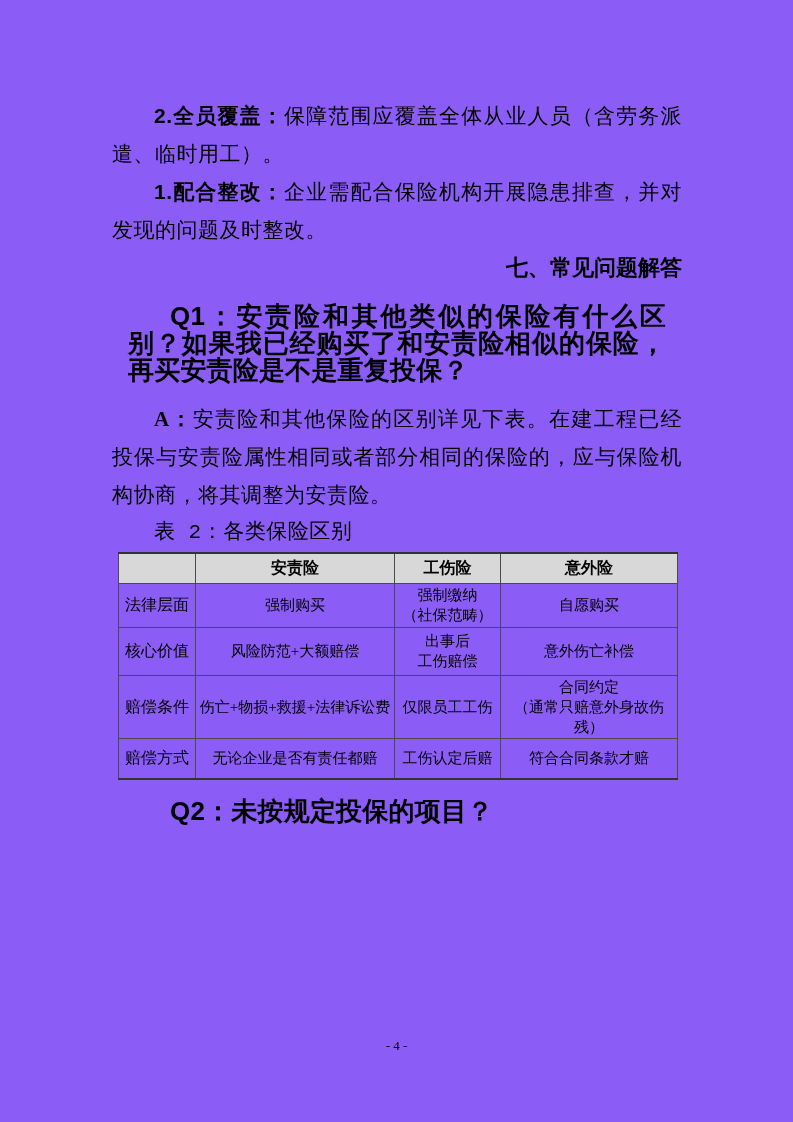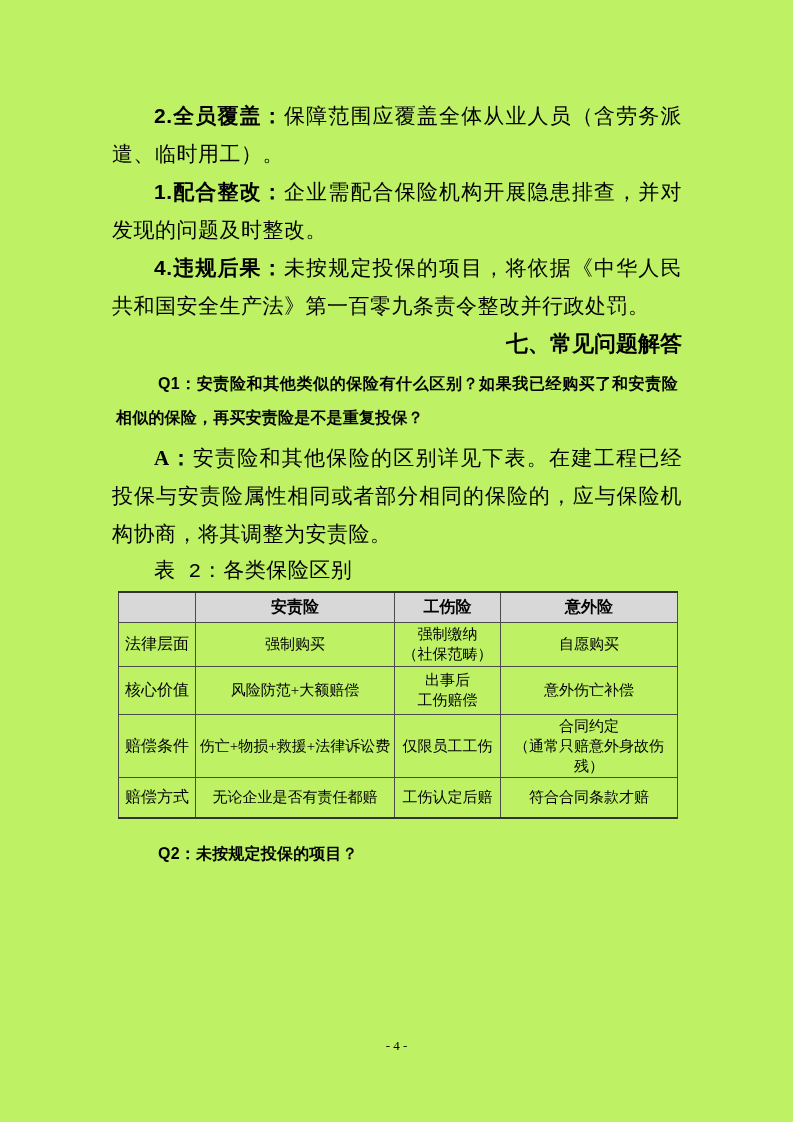--- a/index.html
+++ b/index.html
@@ -1,21 +1,21 @@
 <!DOCTYPE html>
 <html><head>
 <meta charset="utf-8">
 <style>
   html,body { margin:0; padding:0; background:#ffffff; }
   .page {
     position: relative;
     width: 793px;
     height: 1122px;
     margin: 0 auto;
-    background: #bef264;
+    background: #8b5cf6;
     color: #000000;
     font-family: "Liberation Serif", "DejaVu Serif", serif;
     overflow: hidden;
   }
   .content {
     position: absolute;
     left: 112px;
     top: 97px;
     width: 570px;
   }
@@ -37,25 +37,25 @@
   p.section-heading {
     margin: 0;
     font-family: "Liberation Sans", "DejaVu Sans", sans-serif;
     font-weight: bold;
     font-size: 22px;
     line-height: 38px;
     text-indent: 42px;
     text-align: right;
   }
   p.question {
-    margin: 4px;
+    margin: 16px;
     font-family: "Liberation Sans", "DejaVu Sans", sans-serif;
     font-weight: bold;
-    font-size: 16px;
-    line-height: 34px;
+    font-size: 26px;
+    line-height: 27px;
     text-align: justify;
     text-indent: 42px;
     letter-spacing: 0.2px;
   }
   p.q2 { margin-top: 18px; }
   .table-caption {
     margin: 6px 0 2px 0;
     font-size: 15px;
     line-height: 20px;
     text-indent: 0;
@@ -101,21 +101,20 @@
 </head>
 <body>
 
 <div class="page">
   <div class="content">
 
     <p class="body-par"><span class="lead">2.全员覆盖：</span><span>保障范围应覆盖全体从业人员（含劳务派遣、临时用工）。</span></p>
 
     <p class="body-par"><span class="lead">1.配合整改：</span><span>企业需配合保险机构开展隐患排查，并对发现的问题及时整改。</span></p>
 
-    <p class="body-par"><span class="lead">4.违规后果：</span><span>未按规定投保的项目，将依据《中华人民共和国安全生产法》第一百零九条责令整改并行政处罚。</span></p>
 
     <p class="section-heading">七、常见问题解答</p>
 
     <p class="question">Q1：安责险和其他类似的保险有什么区别？如果我已经购买了和安责险相似的保险，再买安责险是不是重复投保？</p>
 
     <p class="body-par"><span class="a-lead">A：</span><span>安责险和其他保险的区别详见下表。在建工程已经投保与安责险属性相同或者部分相同的保险的，应与保险机构协商，将其调整为安责险。</span></p>
 
     <p class="body-par table-caption">表 2：各类保险区别</p>
 
     <table class="cmp">

